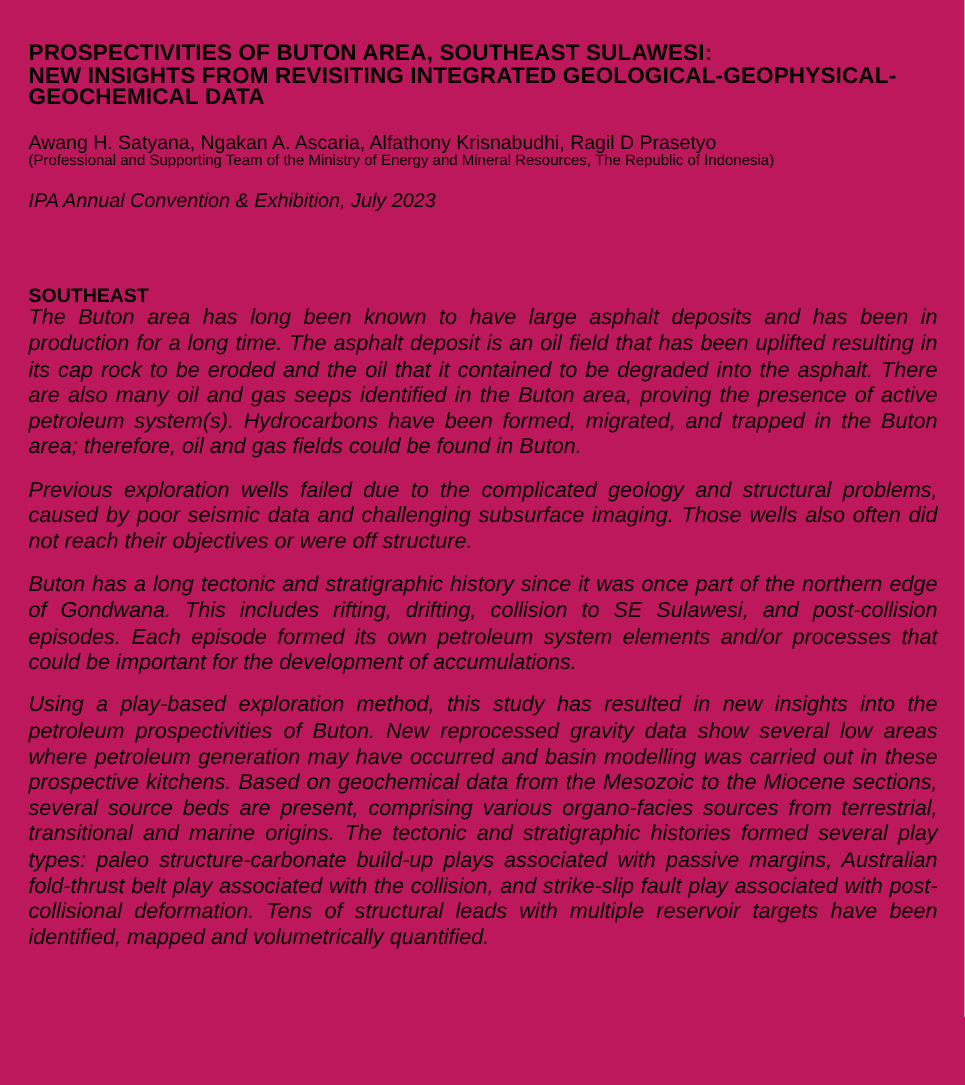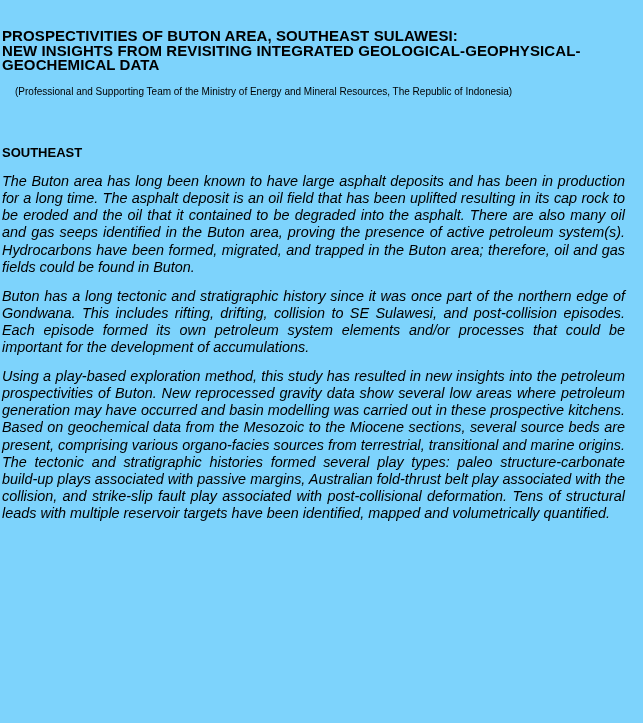--- a/index.html
+++ b/index.html
@@ -5,42 +5,42 @@
   html, body {
     margin: 0;
     padding: 0;
     background: #ffffff;
   }
   .page {
     position: relative;
     width: 643px;
     height: 723px;
     box-sizing: border-box;
-    padding: 29px 18px 0 2px;
-    background: #7dd3fc;
+    padding: 29px 18px 0 19px;
+    background: #be185d;
     color: #000000;
     font-family: "Liberation Sans", sans-serif;
     overflow: hidden;
   }
   .title {
     margin: 0;
     font-size: 15px;
     font-weight: bold;
     line-height: 14.6px;
     white-space: pre-line;
     letter-spacing: 0.1px;
   }
   .authors {
     margin: 14px 0 0 0;
     font-size: 13px;
     font-weight: normal;
     line-height: 15.5px;
   }
   .affiliation {
-    margin: 13px;
+    margin: 0;
     font-size: 10px;
     line-height: 12px;
   }
   .conference {
     margin: 12px 0 0 0;
     font-size: 13.2px;
     font-style: italic;
     line-height: 15px;
   }
   .abstract-heading {
@@ -50,37 +50,40 @@
     line-height: 14.5px;
   }
   .abstract p {
     margin: 11.5px 0 0 0;
     font-size: 14.4px;
     font-style: italic;
     line-height: 17.2px;
     text-align: justify;
   }
   .abstract p.first {
-    margin-top: 12px;
+    margin-top: 0;
   }
 </style>
 </head>
 <body>
 
 <div class="page">
 
   <h1 class="title">PROSPECTIVITIES OF BUTON AREA, SOUTHEAST SULAWESI:
 NEW INSIGHTS FROM REVISITING INTEGRATED GEOLOGICAL-GEOPHYSICAL-
 GEOCHEMICAL DATA</h1>
 
+  <p class="authors">Awang H. Satyana, Ngakan A. Ascaria, Alfathony Krisnabudhi, Ragil D Prasetyo</p>
 
   <p class="affiliation">(Professional and Supporting Team of the Ministry of Energy and Mineral Resources, The Republic of Indonesia)</p>
 
+  <p class="conference">IPA Annual Convention &amp; Exhibition, July 2023</p>
 
   <h2 class="abstract-heading">SOUTHEAST</h2>
 
   <div class="abstract">
     <p class="first">The Buton area has long been known to have large asphalt deposits and has been in production for a long time. The asphalt deposit is an oil field that has been uplifted resulting in its cap rock to be eroded and the oil that it contained to be degraded into the asphalt. There are also many oil and gas seeps identified in the Buton area, proving the presence of active petroleum system(s). Hydrocarbons have been formed, migrated, and trapped in the Buton area; therefore, oil and gas fields could be found in Buton.</p>
+    <p>Previous exploration wells failed due to the complicated geology and structural problems, caused by poor seismic data and challenging subsurface imaging. Those wells also often did not reach their objectives or were off structure.</p>
     <p>Buton has a long tectonic and stratigraphic history since it was once part of the northern edge of Gondwana. This includes rifting, drifting, collision to SE Sulawesi, and post-collision episodes. Each episode formed its own petroleum system elements and/or processes that could be important for the development of accumulations.</p>
     <p>Using a play-based exploration method, this study has resulted in new insights into the petroleum prospectivities of Buton. New reprocessed gravity data show several low areas where petroleum generation may have occurred and basin modelling was carried out in these prospective kitchens. Based on geochemical data from the Mesozoic to the Miocene sections, several source beds are present, comprising various organo-facies sources from terrestrial, transitional and marine origins. The tectonic and stratigraphic histories formed several play types: paleo structure-carbonate build-up plays associated with passive margins, Australian fold-thrust belt play associated with the collision, and strike-slip fault play associated with post-collisional deformation. Tens of structural leads with multiple reservoir targets have been identified, mapped and volumetrically quantified.</p>
   </div>
 
 </div>
 
 </body></html>

